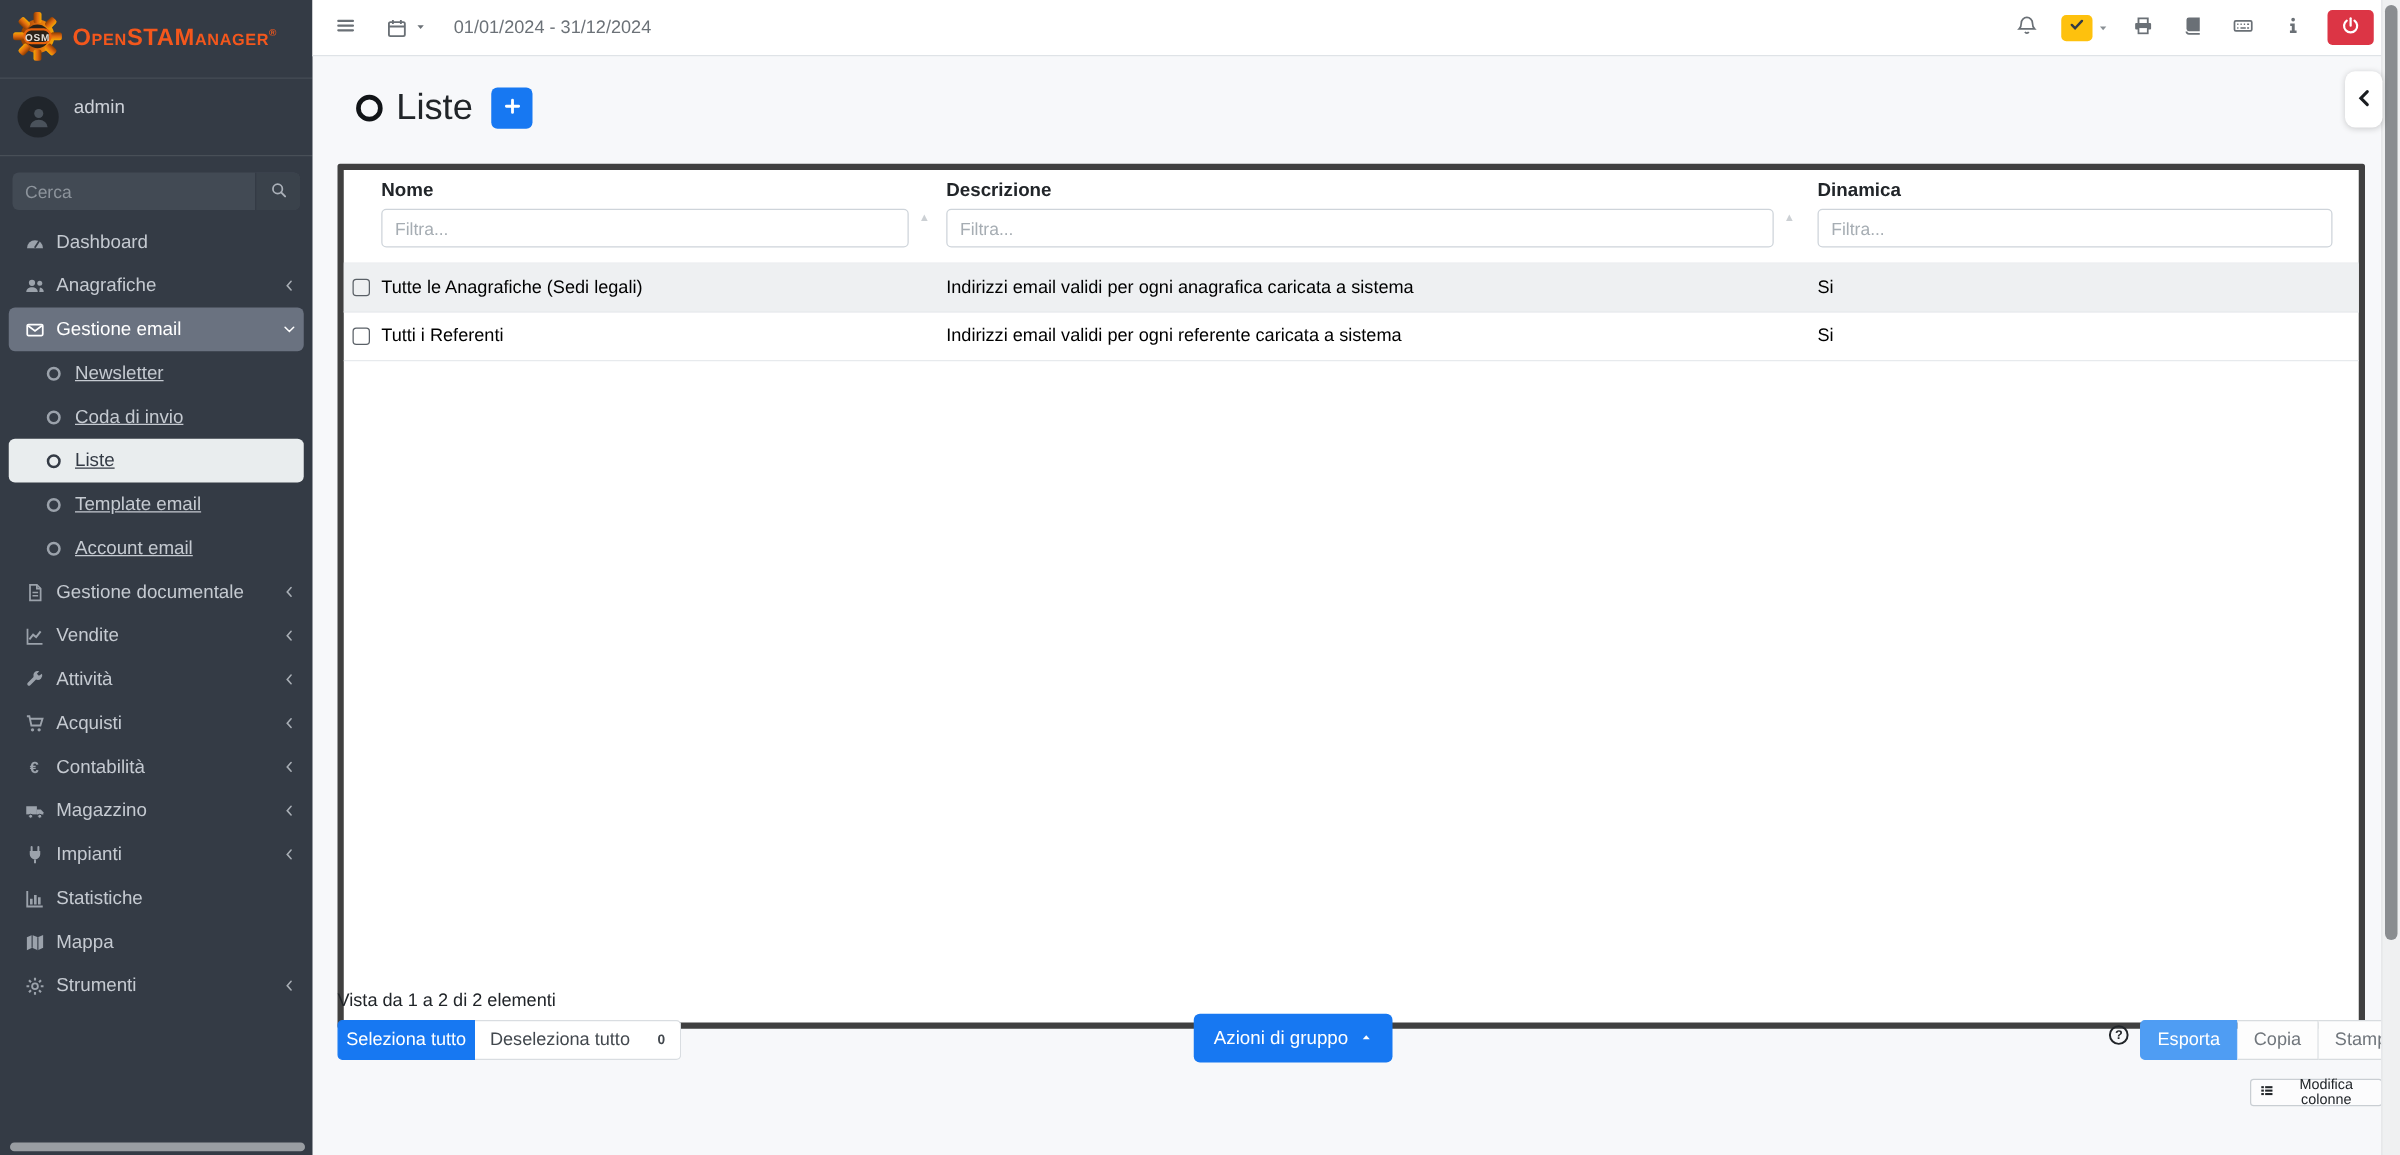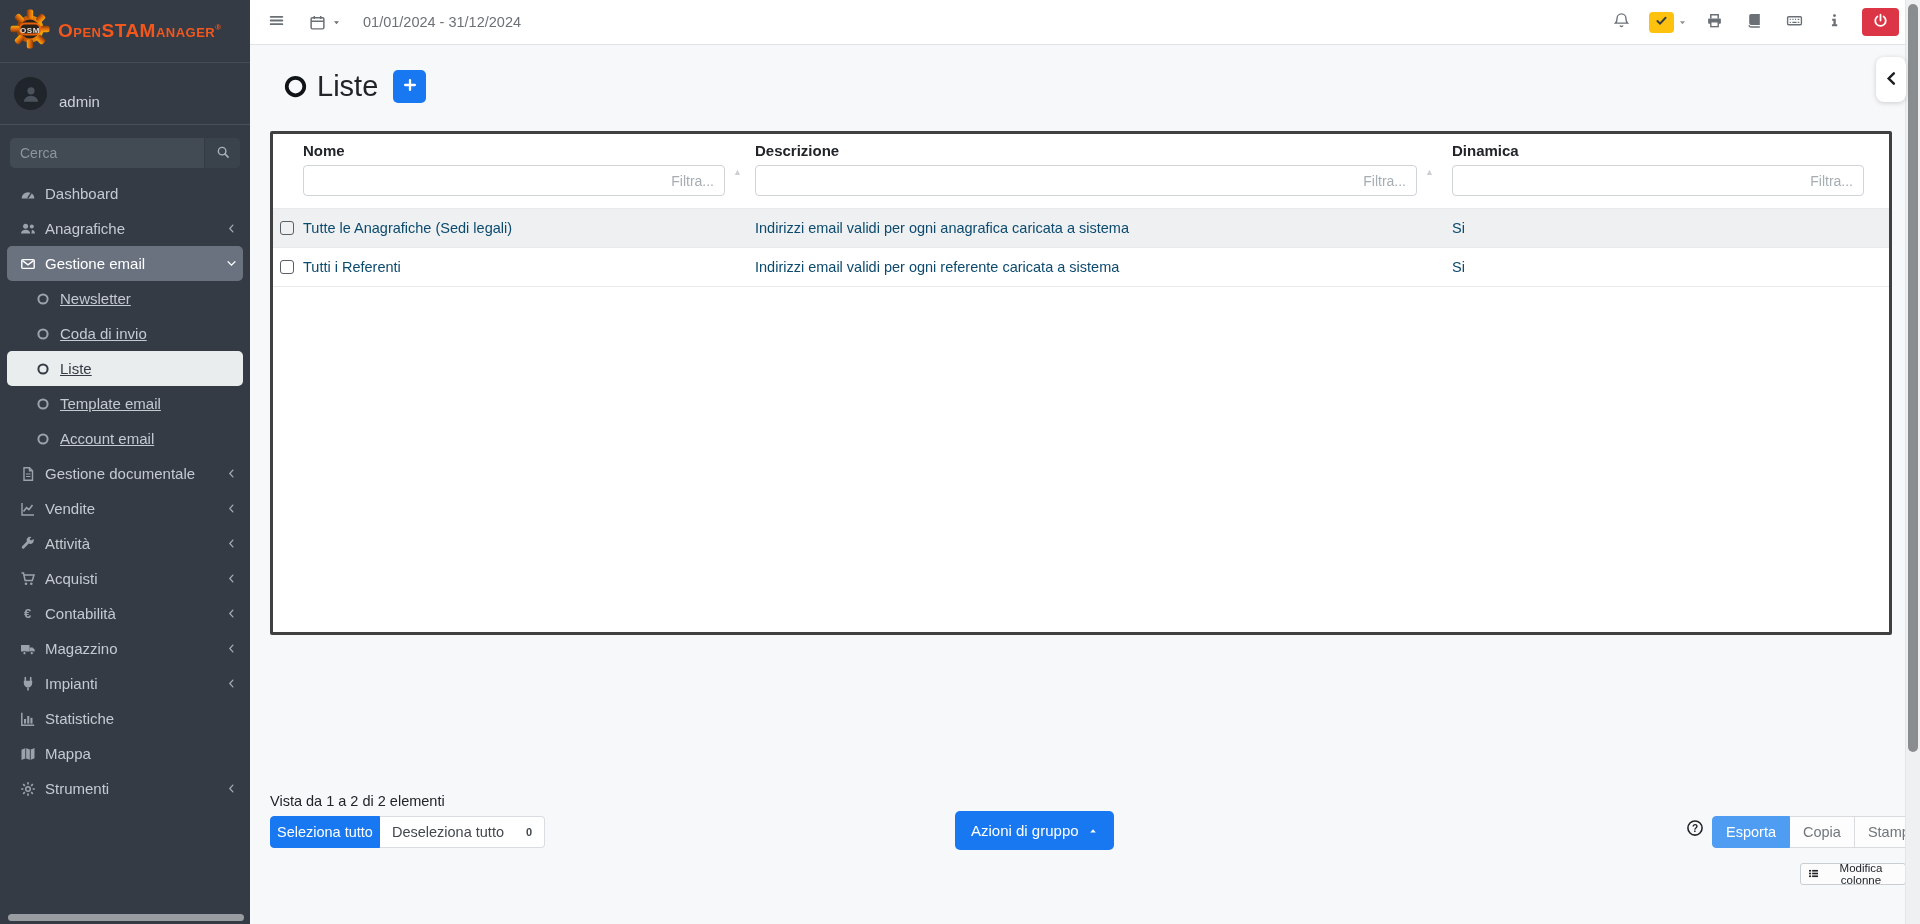--- a/index.html
+++ b/index.html
@@ -9,21 +9,21 @@
   button{font-family:"Liberation Sans",sans-serif;cursor:pointer;}
   input{font-family:"Liberation Sans",sans-serif;}
 
   
   .sidebar{position:absolute;left:0;top:0;width:250px;height:924px;background:var(--sidebar);}
   .logo{height:62px;display:flex;align-items:center;padding-left:10px;gap:8px;
         border-bottom:1px solid rgba(255,255,255,.09);cursor:pointer;}
   .brand{font-size:19px;font-weight:bold;color:var(--brand);letter-spacing:.5px;
          font-variant:small-caps;white-space:nowrap;}
   .brand sup{font-size:8px;vertical-align:super;}
-  .user{display:flex;align-items:flex-end;gap:12px;padding:14px;border-bottom:1px solid rgba(255,255,255,.1);}
+  .user{display:flex;align-items:flex-start;gap:12px;padding:14px;border-bottom:1px solid rgba(255,255,255,.1);}
   .avatar{width:33px;height:33px;border-radius:50%;background:#20252b;display:flex;
           align-items:center;justify-content:center;color:#4a525b;flex:none;}
   .avatar svg{width:20px;height:20px;}
   .user-name{color:#cdd1d8;font-size:15px;}
   .search{margin:13px 10px 8px;display:flex;height:30px;background:#424a54;border-radius:5px;overflow:hidden;}
   .search input{flex:1;background:transparent;border:none;padding:0 10px;color:#d0d4da;font-size:14px;outline:none;min-width:0;}
   .search input::placeholder{color:#8d949c;}
   .search button{width:36px;background:#3a424b;border:none;border-left:1px solid #343b45;
                  color:#aab0b8;display:flex;align-items:center;justify-content:center;}
   .search button svg{width:14px;height:14px;}
@@ -74,33 +74,33 @@
   
   .content{position:absolute;left:250px;top:45px;width:1656px;height:879px;}
   .page-head{display:flex;align-items:center;margin:25px 0 0 33px;}
   .page-icon{color:#111417;display:inline-flex;margin-right:9px;}
   .page-icon svg{width:25px;height:25px;}
   .page-title{font-size:29px;font-weight:400;color:#212529;margin:0;}
   .add-btn{width:33px;height:33px;margin-left:15px;background:var(--primary);border:none;
            border-radius:5px;color:#fff;display:flex;align-items:center;justify-content:center;}
   .add-btn svg{width:14px;height:14px;}
 
-  .card{margin:28px 14px 0 20px;height:504px;background:#fff;border:3px solid #404040;
+  .card{margin:28px 14px 0 20px;height:692px;background:#fff;border:5px solid #404040;
         border-radius:2px;box-sizing:border-box;}
   .tgrid{display:grid;grid-template-columns:30px 422px 30px 662px 35px 412px 1fr;}
   .thead{padding-top:8px;}
   .th-label{font-size:15px;font-weight:bold;color:#212529;}
   .c2{grid-column:2}.c3{grid-column:3}.c4{grid-column:4}.c5{grid-column:5}.c6{grid-column:6}
   .tfilters{margin-top:6px;align-items:start;}
   .filter{height:31px;border:1px solid #ced4da;border-radius:4px;padding:0 10px;font-size:14px;
-          color:#495057;width:100%;box-sizing:border-box;outline:none;background:#fff;text-align:right;}
+          color:#495057;width:100%;box-sizing:border-box;outline:none;background:#fff;}
   .filter::placeholder{color:#a6adb3;}
   .sort{font-size:9px;color:#ccd0d4;margin:3px 0 0 8px;cursor:pointer;line-height:1;}
   .tbody{margin-top:12px;border-top:1px solid #e7eaed;}
-  .trow{height:38px;align-items:center;border-bottom:1px solid #e7eaed;font-size:14.5px;color:#0c4a6e;cursor:pointer;}
+  .trow{height:38px;align-items:center;border-bottom:1px solid #e7eaed;font-size:14.5px;color:#000000;cursor:pointer;}
   .trow.striped{background:#eef0f2;}
   .cb{width:14px;height:14px;border:1.6px solid #5a6067;border-radius:3px;margin-left:7px;
       background:transparent;box-sizing:border-box;cursor:pointer;}
   .cell{overflow:hidden;white-space:nowrap;text-overflow:ellipsis;padding-right:10px;}
 
   .info{position:absolute;left:20px;top:748px;font-size:14.5px;color:#212529;}
   .sel-group{position:absolute;left:20px;top:771px;display:flex;height:32px;}
   .btn-blue{background:var(--primary);color:#fff;border:1px solid var(--primary);
             border-radius:4px 0 0 4px;padding:0 6px;font-size:14.5px;}
   .btn-white{background:#fff;color:#42484e;border:1px solid #d9dde1;border-left:none;

